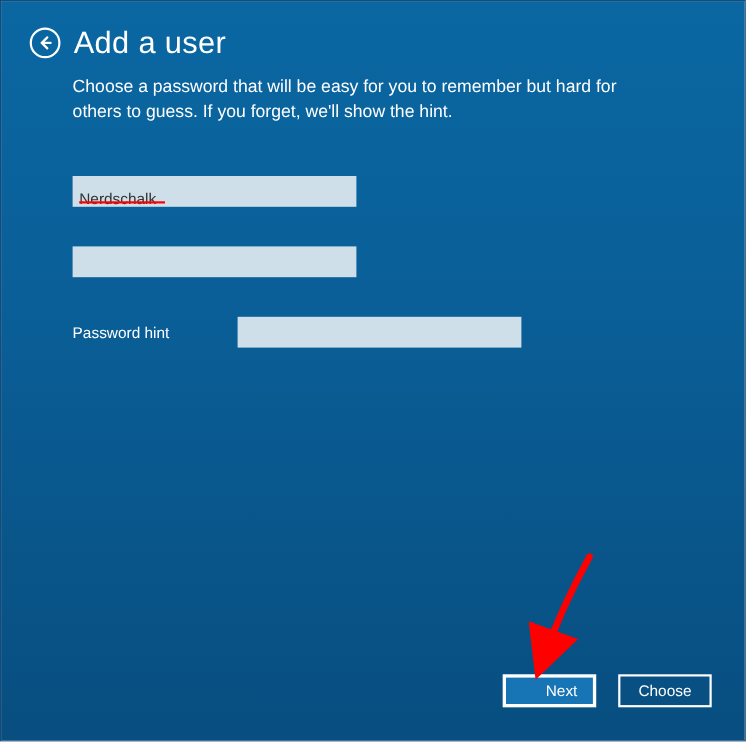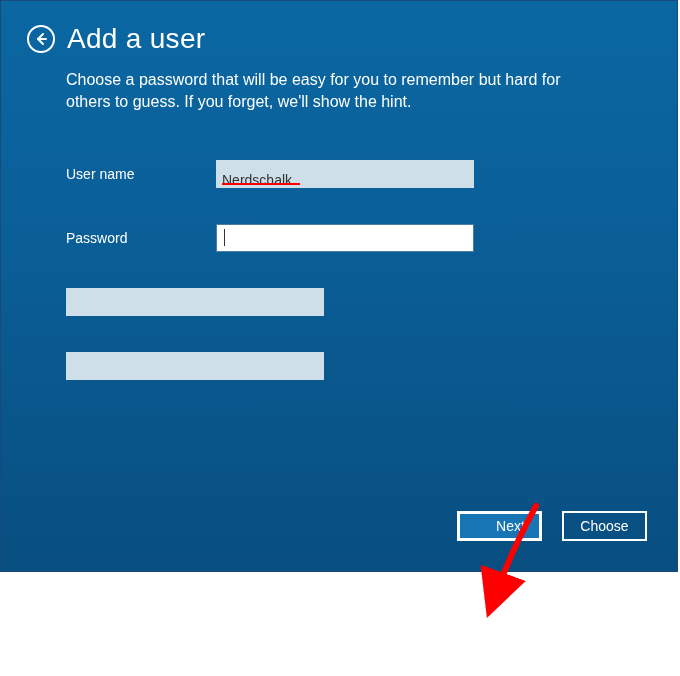--- a/index.html
+++ b/index.html
@@ -5,21 +5,21 @@
     * { margin: 0; padding: 0; box-sizing: border-box; }
     body {
       width: 680px;
       height: 676px;
       font-family: "Segoe UI", Arial, sans-serif;
       overflow: hidden;
       position: relative;
     }
     .window {
       width: 678px;
-      height: 572px;
+      height: 674px;
       border: 1px solid #174a77;
       background: linear-gradient(to bottom, #0a67a2 0%, #0a5f98 40%, #084e80 100%);
       position: relative;
       color: #ffffff;
     }
     .header-row {
       display: flex;
       align-items: center;
       padding: 22px 0 0 26px;
       gap: 12px;
@@ -153,40 +153,33 @@
       </svg>
     </div>
     <div class="title">Add a user</div>
   </div>
 
   <div class="subtitle">Choose a password that will be easy for you to remember but hard for others to guess. If you forget, we'll show the hint.</div>
 
   <div class="form">
 
     <div class="row">
-      <div class="lbl">User name</div>
       <div class="field inactive username-val">
         <span class="txt">Nerdschalk</span>
         <span class="underline"></span>
       </div>
     </div>
 
-    <div class="row">
-      <div class="lbl">Password</div>
-      <div class="active-wrap">
-        <input type="password" class="active" value="" style="">
-        <div class="caret"></div>
-      </div>
-    </div>
 
     <div class="row">
       <input type="password" class="field inactive" value="" style="">
     </div>
 
     <div class="row">
+      <div class="lbl">Password hint</div>
       <input type="text" class="field inactive" value="" style="">
     </div>
 
   </div>
 
   <div class="buttons">
     <button class="btn primary">Next</button>
     <button class="btn">Choose</button>
   </div>
 

